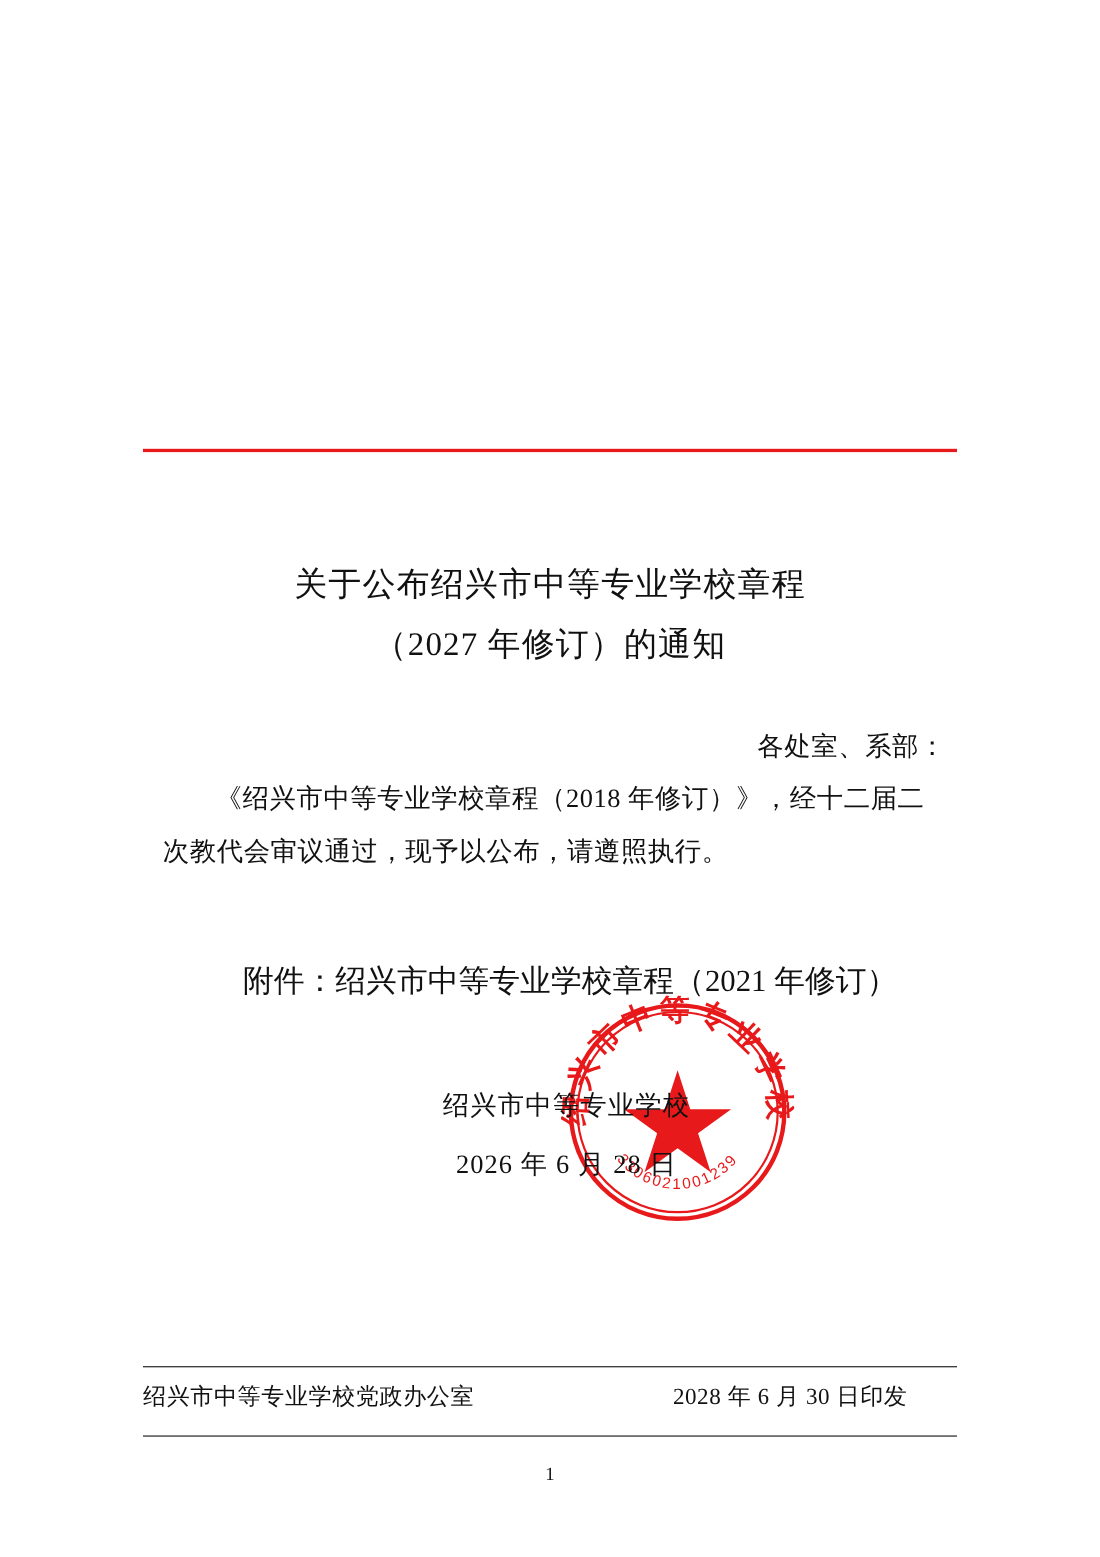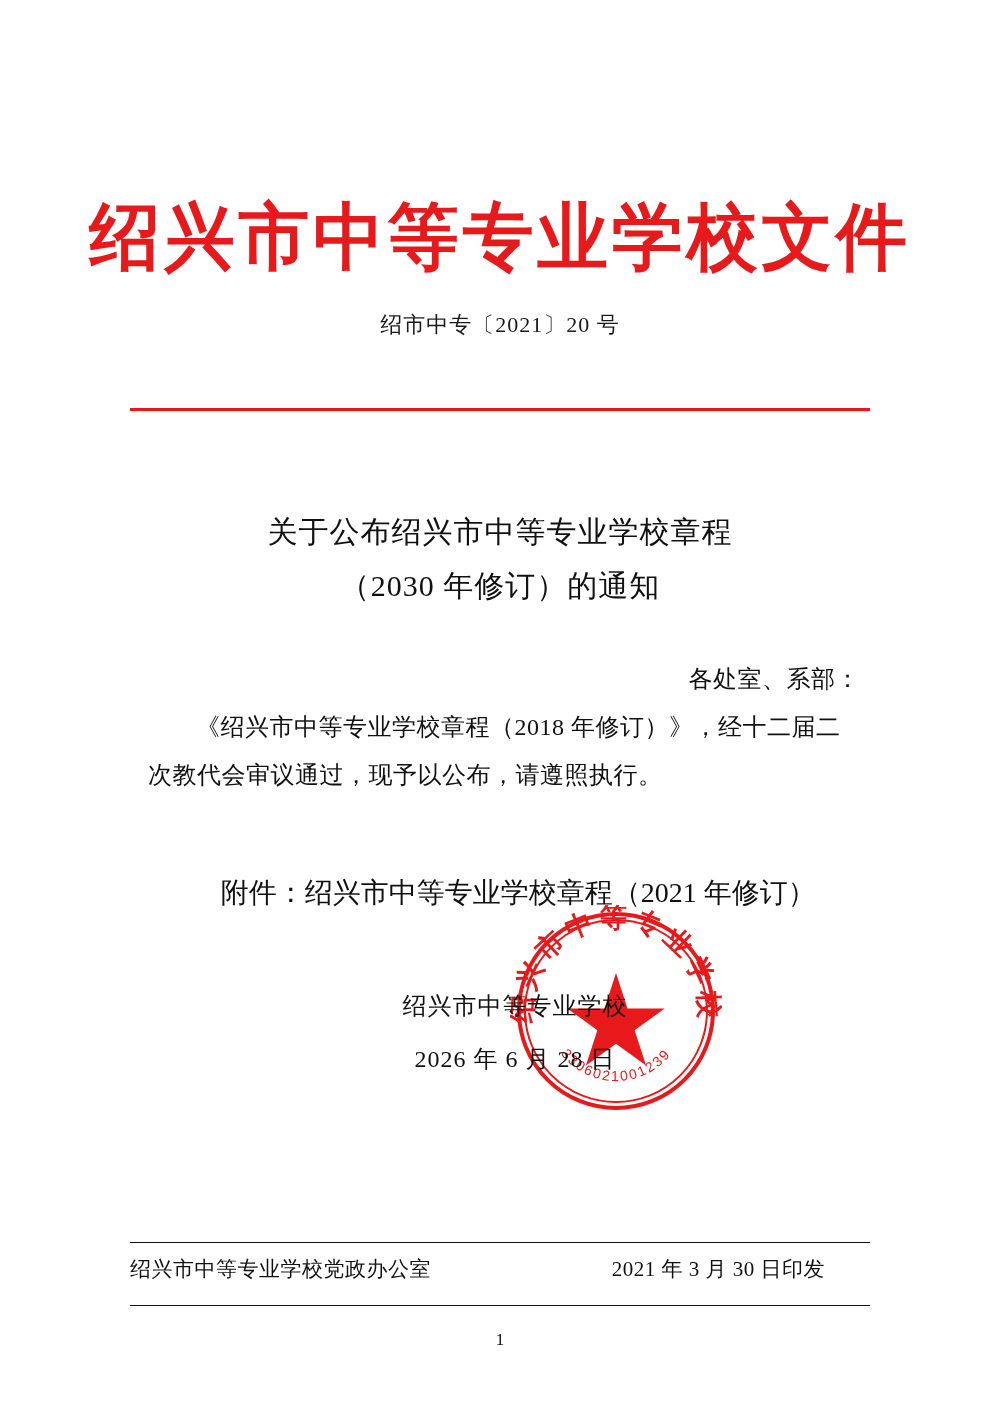--- a/index.html
+++ b/index.html
@@ -150,29 +150,25 @@
     text-align: center;
     font-size: 17px;
     color: #111;
   }
 </style>
 </head>
 <body>
 
 <div class="page">
 
-  <div class="doc-header">
-    <div class="doc-title-red">绍兴市中等专业学校文件</div>
-    <div class="doc-number">绍市中专〔2021〕20 号</div>
-  </div>
   <div class="red-rule"></div>
 
   <div class="subject">
     <div>关于公布绍兴市中等专业学校章程</div>
-    <div>（2030 年修订）的通知</div>
+    <div>（2027 年修订）的通知</div>
   </div>
 
   <div class="body-block">
     <div class="salutation">各处室、系部：</div>
     <div class="para">《绍兴市中等专业学校章程（2018 年修订）》，经十二届二次教代会审议通过，现予以公布，请遵照执行。</div>
   </div>
 
   <div class="attachment">附件：绍兴市中等专业学校章程（2021 年修订）</div>
 
   <div class="seal">
@@ -196,18 +192,18 @@
   </div>
 
   <div class="signature">
     <div class="line">绍兴市中等专业学校</div>
     <div class="line">2026 年 6 月 28 日</div>
   </div>
 
   <div class="footer-rule-top"></div>
   <div class="footer-row">
     <span class="footer-left">绍兴市中等专业学校党政办公室</span>
-    <span class="footer-right">2021 年 3 月 30 日印发</span>
+    <span class="footer-right">2028 年 6 月 30 日印发</span>
   </div>
   <div class="footer-rule-bottom"></div>
   <div class="page-number">1</div>
 
 </div>
 
 </body></html>

